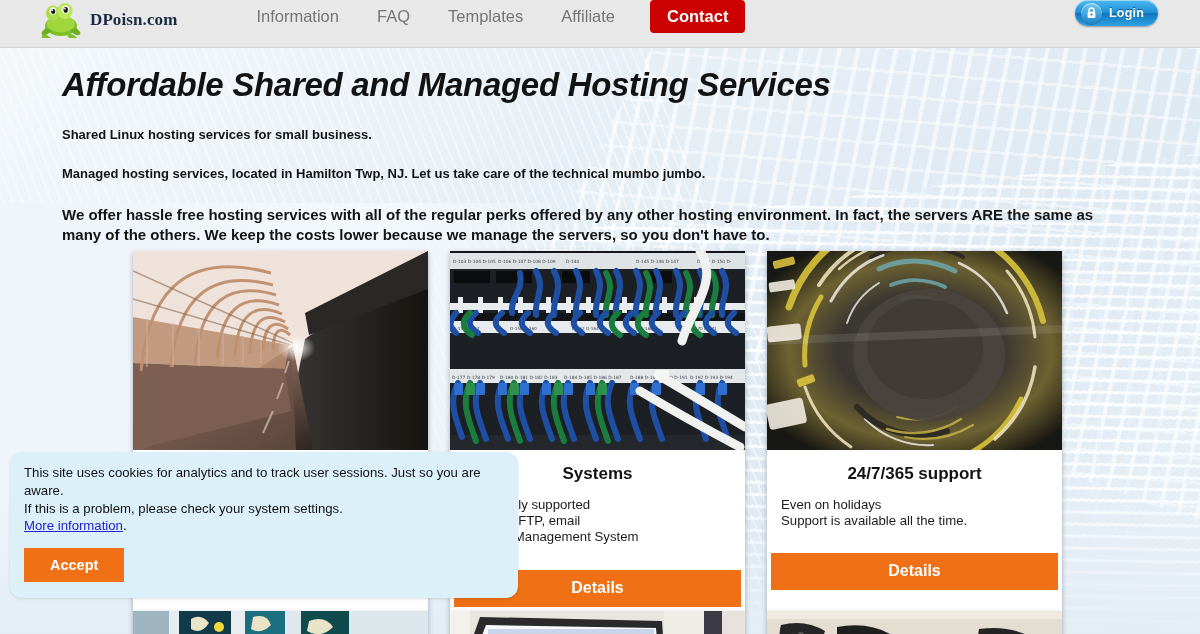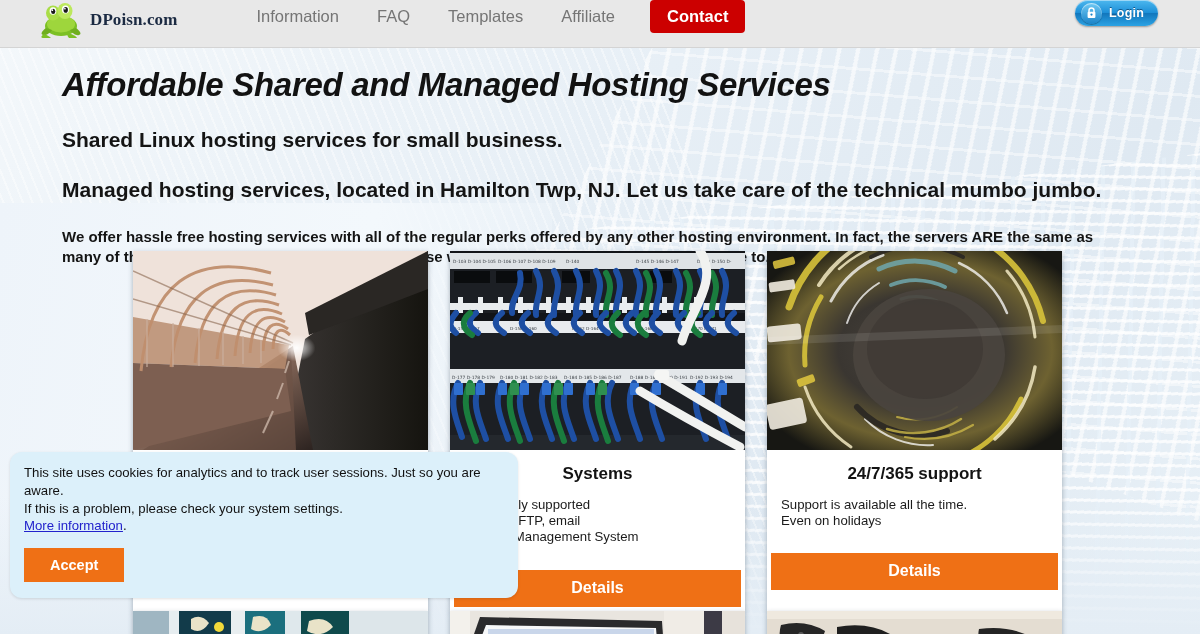--- a/index.html
+++ b/index.html
@@ -177,21 +177,21 @@
   #page-title {
     font-family: "Liberation Sans", sans-serif;
     font-size: 33px;
     font-weight: 700;
     color: #121212;
     letter-spacing: -0.3px;
     line-height: 1.15;
     font-style: italic;
   }
   .hero-line {
-    font-size: 21px;
+    font-size: 13px;
     font-weight: 700;
     color: #141414;
     margin-top: 22px;
     line-height: 1.35;
   }
   .hero-para {
     font-size: 15px;
     font-weight: 700;
     color: #141414;
     margin-top: 22px;
@@ -660,22 +660,22 @@
         <g fill="#e3c93f" opacity=".85">
           <rect x="6" y="8" width="22" height="8" rx="2" transform="rotate(-14 16 12)"></rect>
           <rect x="30" y="126" width="18" height="8" rx="2" transform="rotate(-20 38 130)"></rect>
         </g>
 
         <path d="M0 86 L295 74 L295 82 L0 94 Z" fill="#ffffff" opacity=".1"></path>
       </svg>
     </div>
     <div class="card-body">
       <div class="card-title">24/7/365 support</div>
+      <div class="card-text">Even on holidays</div>
       <div class="card-text">Support is available all the time.</div>
-      <div class="card-text">Even on holidays</div>
     </div>
     <a class="card-cta" href="#">Details</a>
   </article>
 </section>
 
 <section id="card-grid-row2">
   <article class="card">
     <div class="card-media">
       <svg class="art" viewBox="0 0 295 40" preserveAspectRatio="none">
         <rect width="295" height="40" fill="#cfd9de"></rect>

